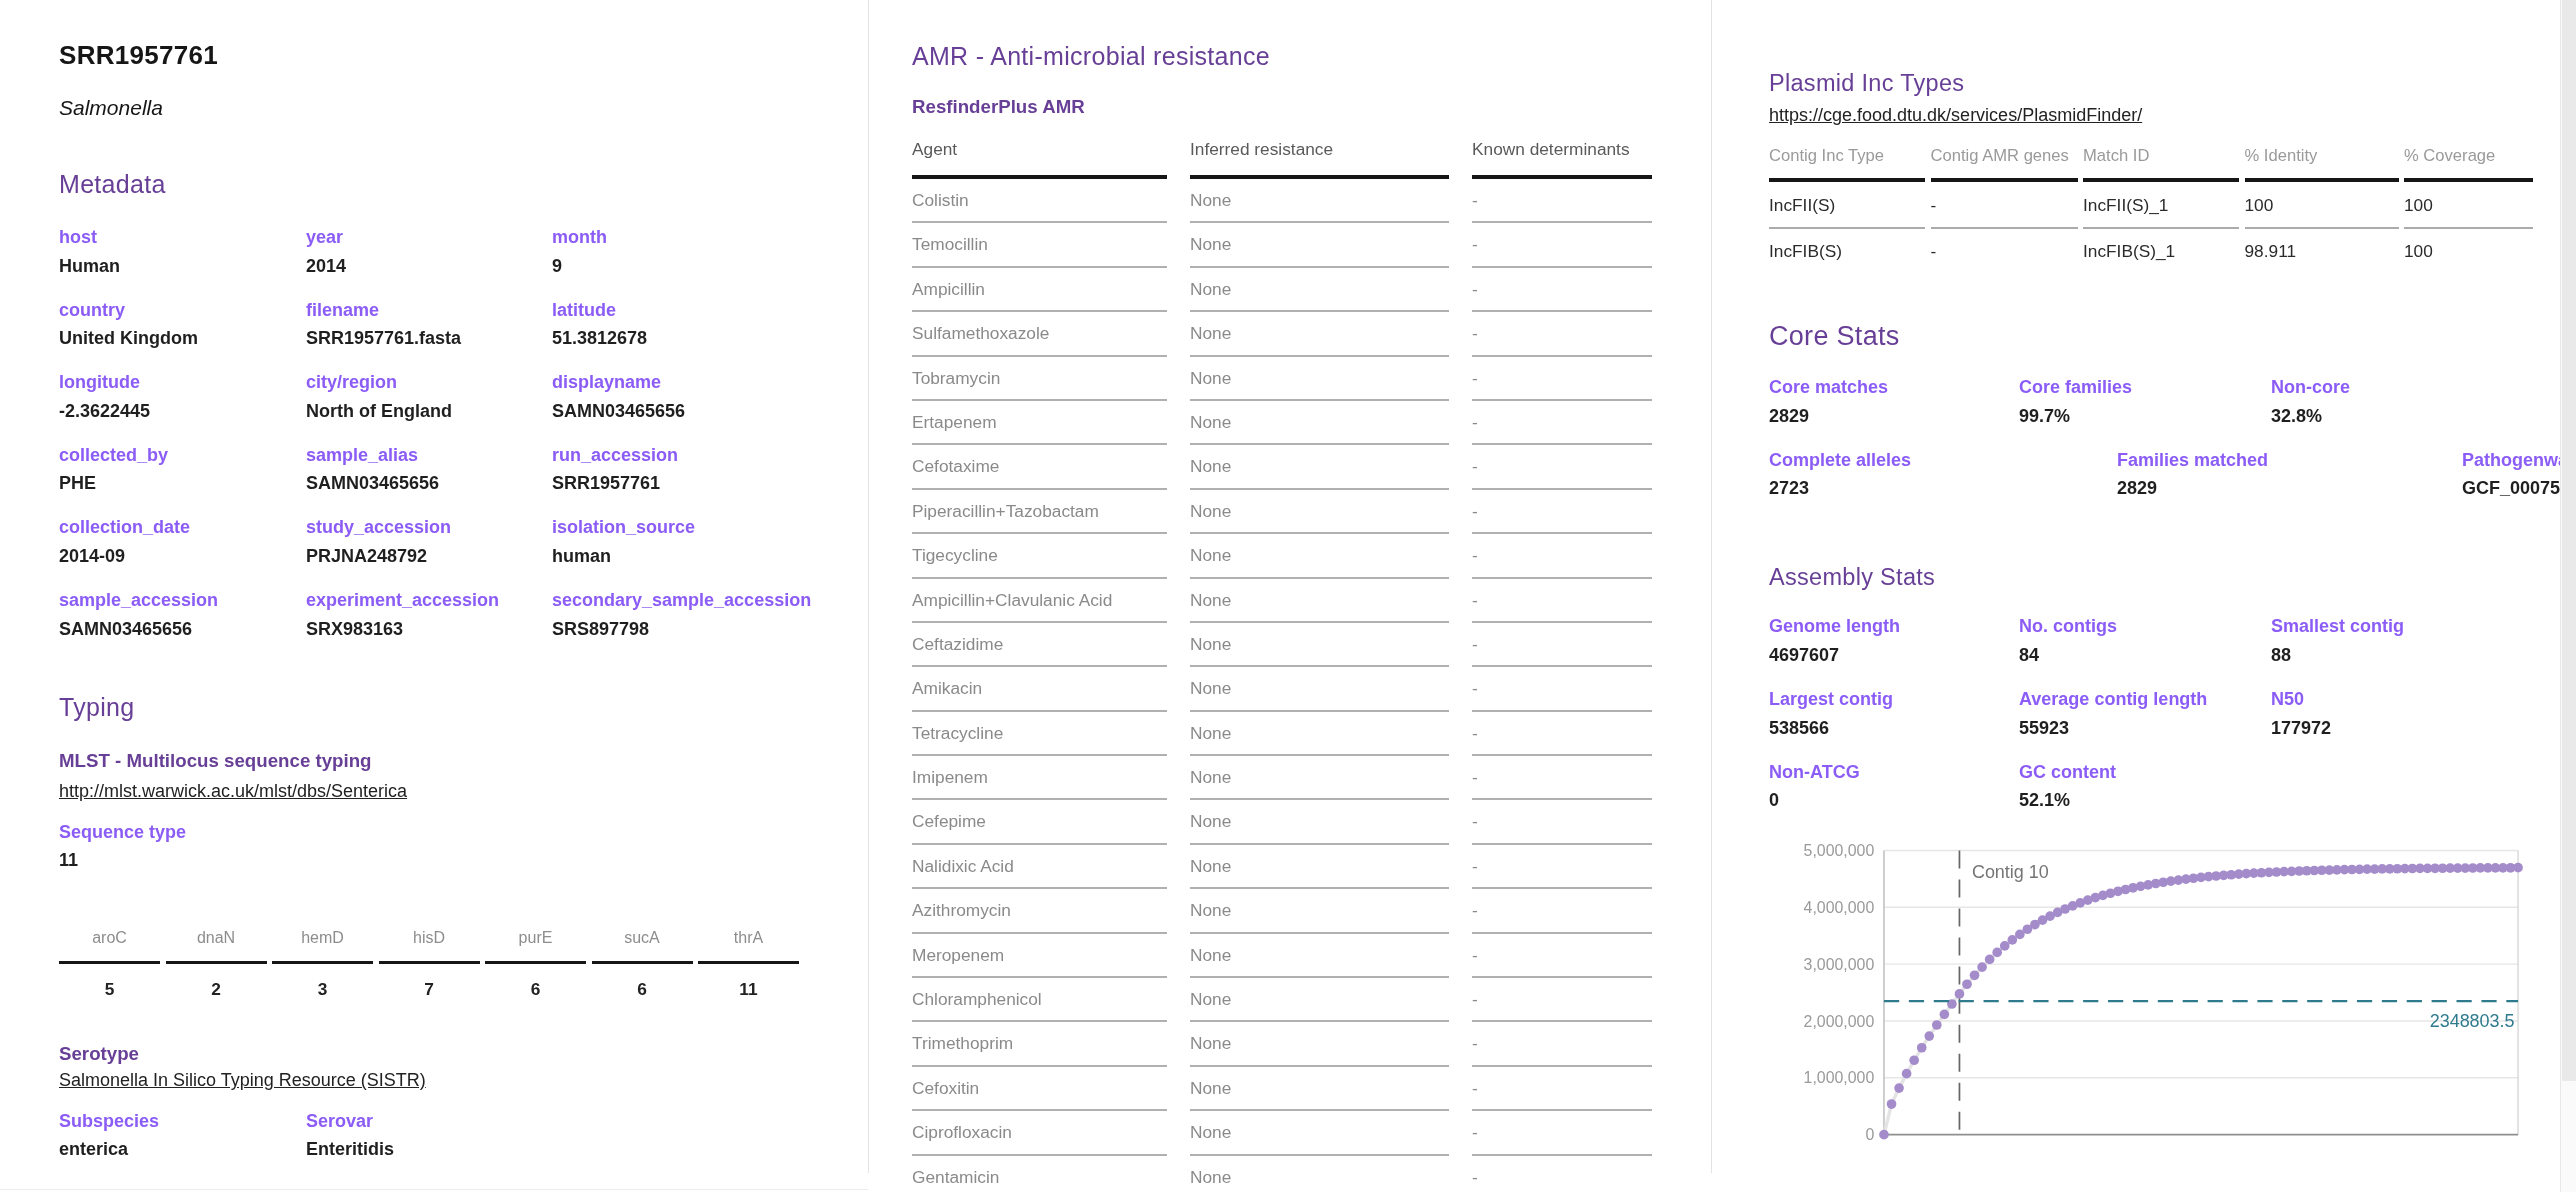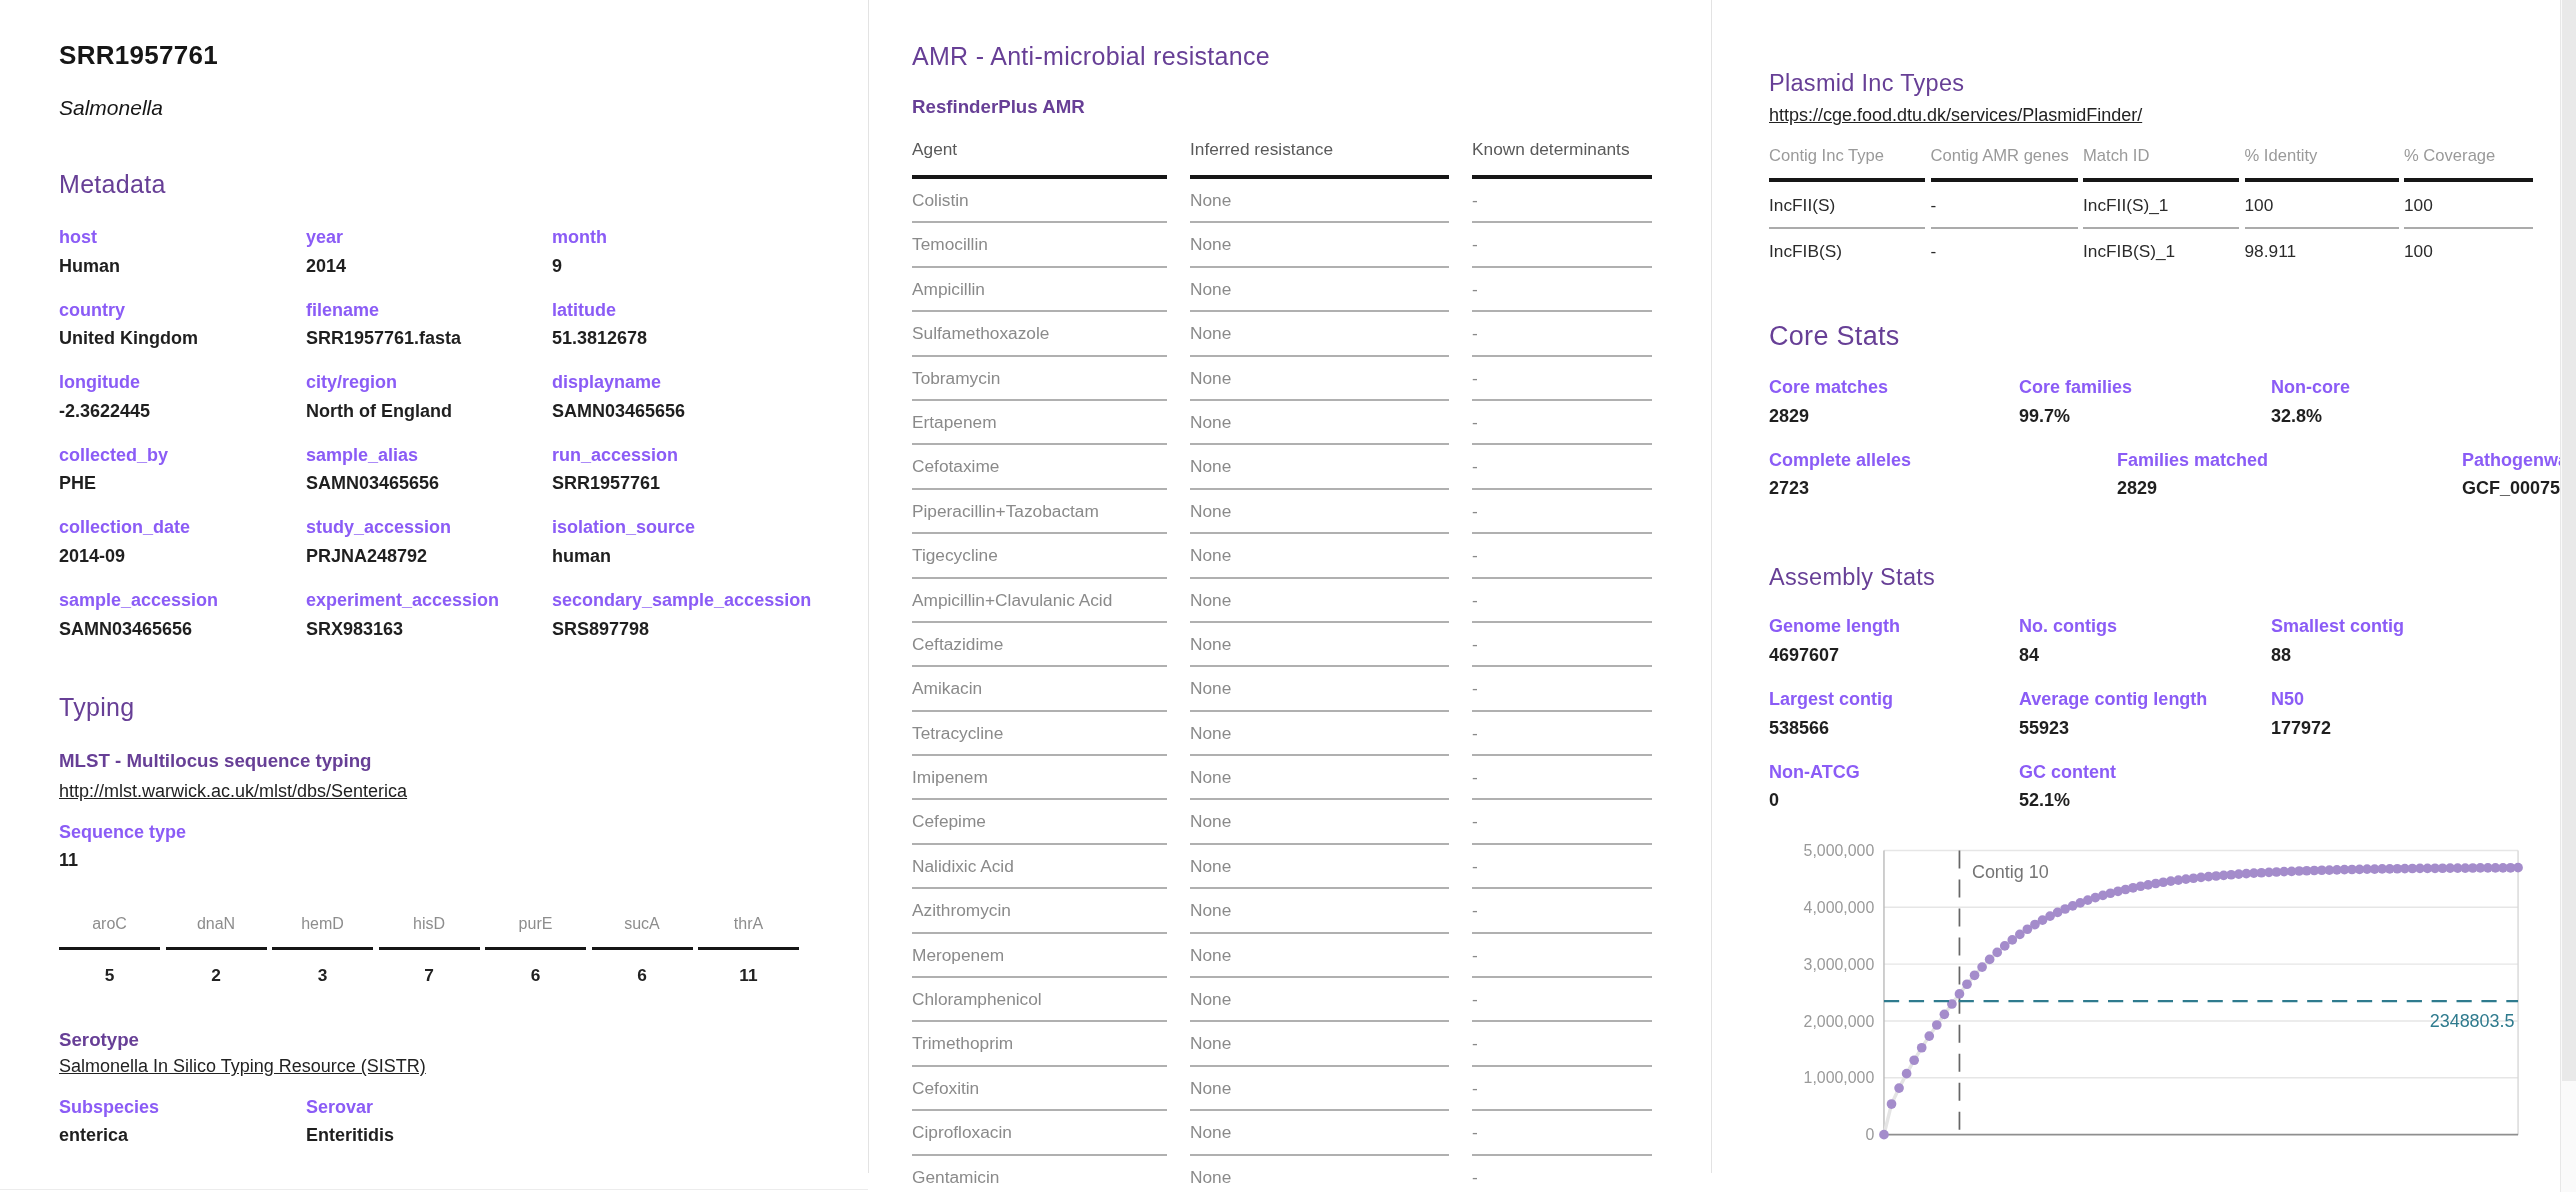--- a/index.html
+++ b/index.html
@@ -33,21 +33,21 @@
   
   #metadata-grid { margin-top:28px; display:grid; grid-template-columns:247px 246px 1fr; }
   #serotype-grid { margin-top:19.4px; display:grid; grid-template-columns:247px 1fr; }
 
   
   #metadata-heading { margin-top:50px; }
   #typing-heading   { margin-top:30px; }
   #mlst-subheading  { margin-top:28px; }
   #mlst-link        { margin-top:9.7px; }
   #seqtype-block    { margin-top:19.4px; }
-  #mlst-table       { margin-top:21px; }
+  #mlst-table       { margin-top:35px; }
   #serotype-subheading { margin-top:43px; }
   #sistr-link       { margin-top:5px; }
 
   
   #mlst-table { display:grid; grid-template-columns:repeat(7,1fr); column-gap:5.5px; width:740px; }
   .mlst-h { text-align:center; font-size:16px; color:#8d8d8d; padding-bottom:14px; border-bottom:3.5px solid #161616; }
   .mlst-v { text-align:center; font-size:17.3px; font-weight:600; color:#222; padding-top:15px; }
 
   
   #amr-heading { margin-top:26px; }

